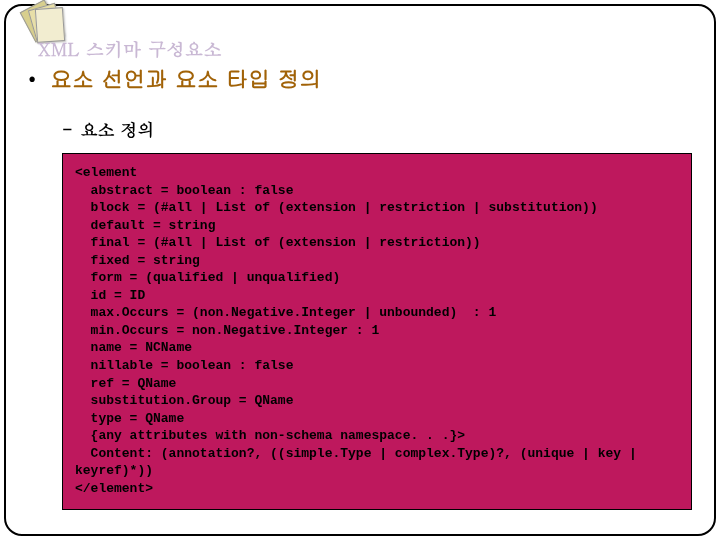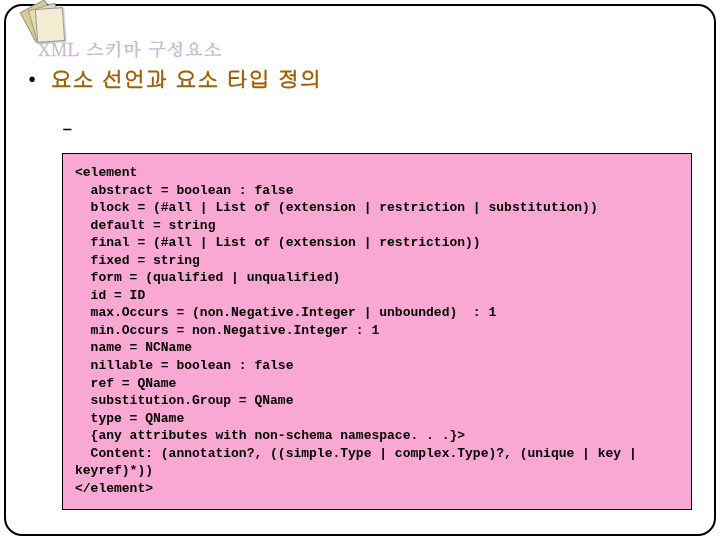--- a/index.html
+++ b/index.html
@@ -79,21 +79,21 @@
       gap: 8px;
       margin-left: 34px;
       margin-bottom: 12px;
       font-size: 17px;
       font-weight: bold;
       font-family: Batang, "Times New Roman", serif;
     }
     .code-box {
       margin-left: 34px;
       margin-right: 0;
-      background: #f9a8d4;
+      background: #be185d;
       border: 1px solid #000;
       padding: 10px 12px 12px 12px;
       font-family: "Courier New", Courier, monospace;
       font-size: 13px;
       line-height: 1.35;
       font-weight: bold;
       white-space: pre-wrap;
       color: #000;
     }
   </style>
@@ -111,20 +111,21 @@
 
 <div class="content">
 
   <div class="bullet-row">
     <span class="bullet-dot">•</span>
     <span class="bullet-text">요소 선언과 요소 타입 정의</span>
   </div>
 
   <div class="sub-row">
     <span>-</span>
+    <span>요소 정의</span>
   </div>
 
   <div class="code-box" id="code-box">&lt;element
   abstract = boolean : false
   block = (#all | List of (extension | restriction | substitution))
   default = string
   final = (#all | List of (extension | restriction))
   fixed = string
   form = (qualified | unqualified)
   id = ID

